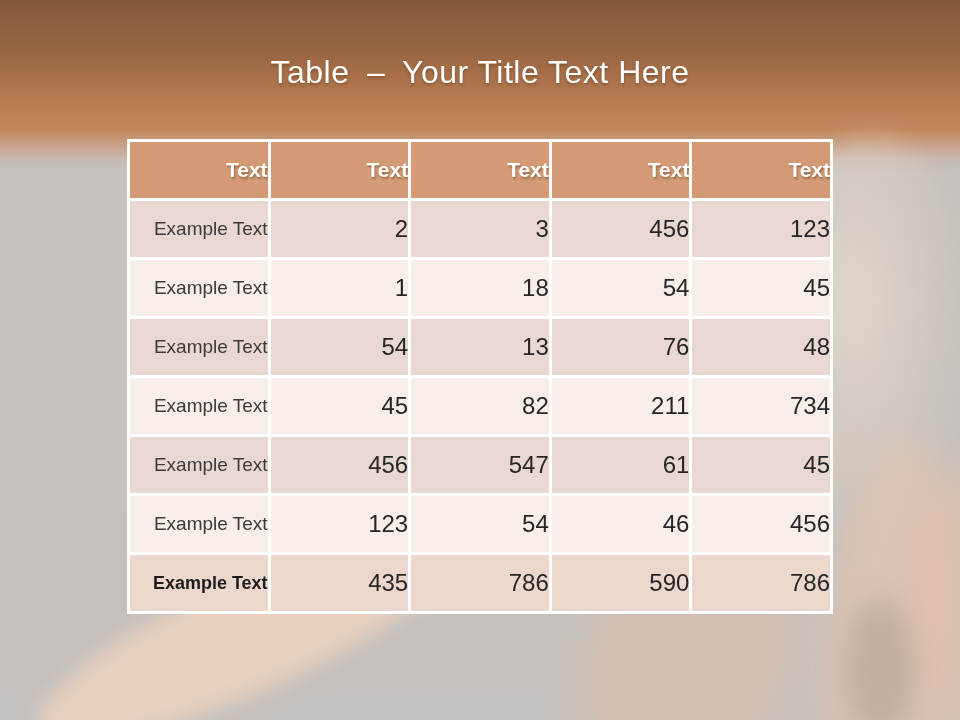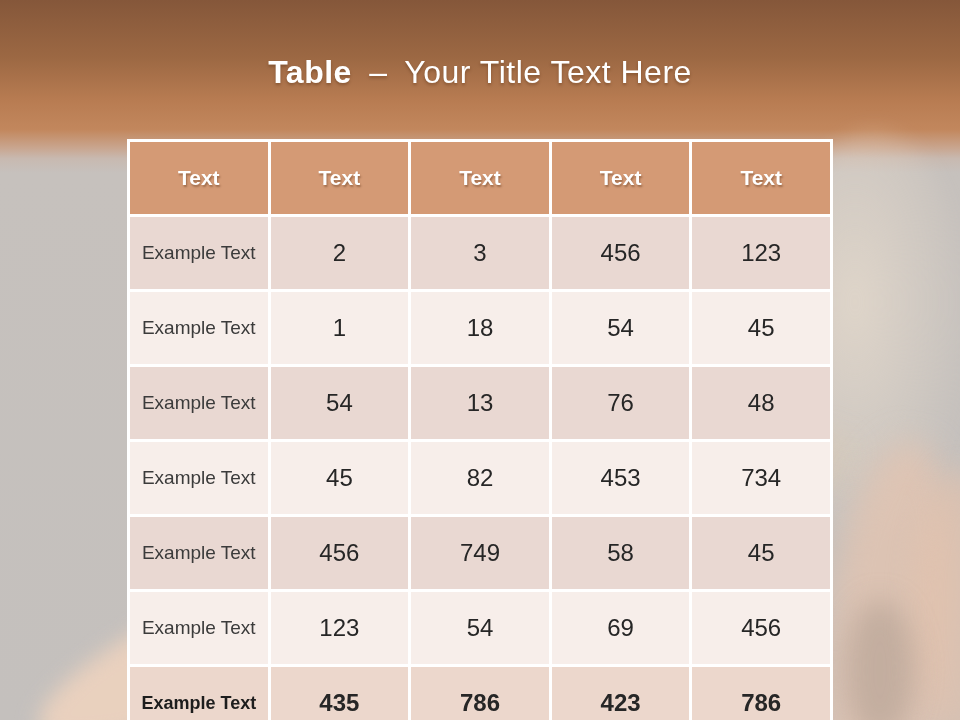--- a/index.html
+++ b/index.html
@@ -69,50 +69,50 @@
   .slide-title {
     position: absolute;
     top: 54px; left: 0; right: 0;
     text-align: center;
     color: #ffffff;
     font-size: 32px;
     letter-spacing: 0.5px;
     text-shadow: 0 2px 3px rgba(70, 35, 10, 0.35);
     white-space: nowrap;
   }
-  .slide-title .t-bold { font-weight: bold; }
+  .slide-title .t-bold { font-weight: normal; }
   .slide-title .t-sep { margin: 0 8px; }
 
   table.data-table {
     position: absolute;
     left: 127px; top: 139px;
     width: 706px;
     border-collapse: collapse;
     table-layout: fixed;
   }
   .data-table th, .data-table td {
     border: 3px solid #ffffff;
     height: 56px;
-    text-align: center;
+    text-align: right;
     vertical-align: middle;
-    padding: 8px;
+    padding: 0;
     overflow: hidden;
   }
   .data-table th {
     background: #d49a75;
     color: #ffffff;
     font-size: 21px;
     font-weight: bold;
     text-shadow: 1px 2px 2px rgba(90, 50, 25, 0.45);
   }
   .data-table td.label-cell { font-size: 19px; color: #3b3b3b; }
   .data-table td.num-cell   { font-size: 24px; color: #262626; }
   tr.row-odd  td { background: #e9d8d2; }
   tr.row-even td { background: #f7eeea; }
-  tr.row-total td { background: #ecd7cc; font-weight: bold; color: #1d1d1d; }
+  tr.row-total td { background: #ecd7cc; font-weight: normal; color: #1d1d1d; }
   tr.row-total td.label-cell { font-weight: bold; font-size: 18px; color: #1d1d1d; }
 </style>
 </head>
 <body>
 
 <div class="slide">
 
   <div class="photo-layer">
     <div class="blob hair-wisps"></div>
     <div class="blob hair-strand-mid"></div>
@@ -158,40 +158,40 @@
         <td class="label-cell">Example Text</td>
         <td class="num-cell">54</td>
         <td class="num-cell">13</td>
         <td class="num-cell">76</td>
         <td class="num-cell">48</td>
       </tr>
       <tr class="row-even">
         <td class="label-cell">Example Text</td>
         <td class="num-cell">45</td>
         <td class="num-cell">82</td>
-        <td class="num-cell">453</td>
+        <td class="num-cell">211</td>
         <td class="num-cell">734</td>
       </tr>
       <tr class="row-odd">
         <td class="label-cell">Example Text</td>
         <td class="num-cell">456</td>
-        <td class="num-cell">749</td>
-        <td class="num-cell">58</td>
+        <td class="num-cell">547</td>
+        <td class="num-cell">61</td>
         <td class="num-cell">45</td>
       </tr>
       <tr class="row-even">
         <td class="label-cell">Example Text</td>
         <td class="num-cell">123</td>
         <td class="num-cell">54</td>
-        <td class="num-cell">69</td>
+        <td class="num-cell">46</td>
         <td class="num-cell">456</td>
       </tr>
       <tr class="row-total">
         <td class="label-cell">Example Text</td>
         <td class="num-cell">435</td>
         <td class="num-cell">786</td>
-        <td class="num-cell">423</td>
+        <td class="num-cell">590</td>
         <td class="num-cell">786</td>
       </tr>
     </tbody>
   </table>
 
 </div>
 
 </body></html>

